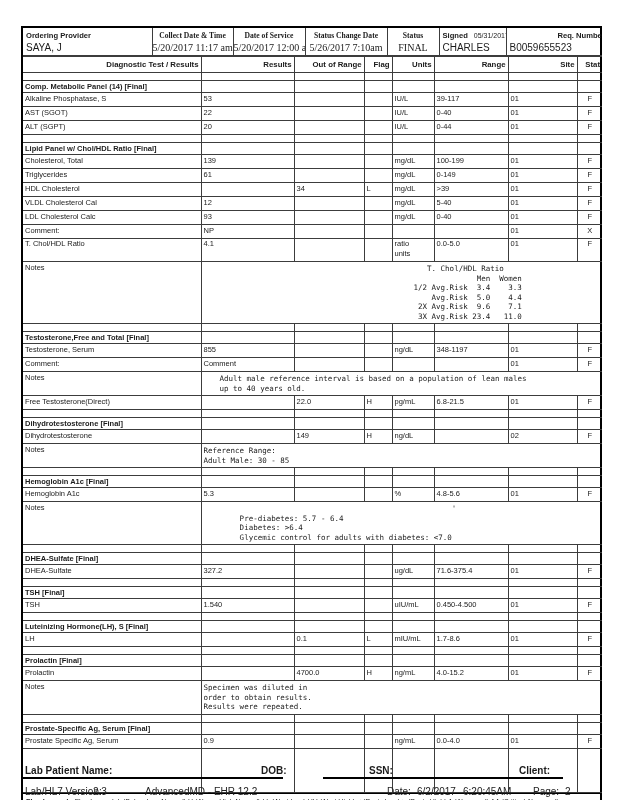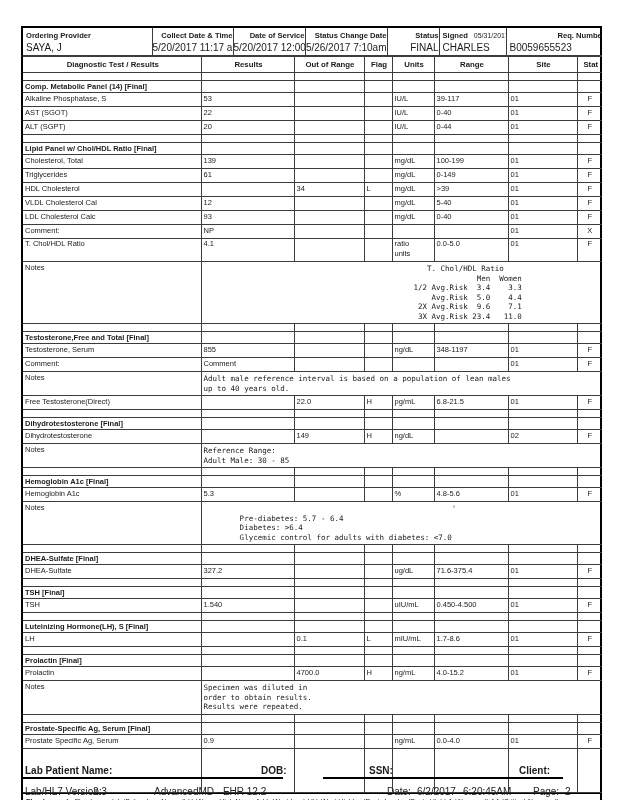--- a/index.html
+++ b/index.html
@@ -17,30 +17,30 @@
 
   
   #header-table td{
     border:1px solid #3c3c3c;border-top:none;vertical-align:top;padding:0;
   }
   #header-table tr td:first-child{border-left:none;}
   #header-table tr td:last-child{border-right:none;}
   .hdr-label{font-weight:bold;font-size:7.6px;line-height:13px;padding:1px 0 0 3px;}
   .hdr-extra{font-weight:normal;font-size:7px;margin-left:6px;}
   .hdr-value{font-size:10px;line-height:11px;padding:0 0 2px 3px;}
-  .hdr-center .hdr-label,.hdr-center .hdr-value{text-align:right;padding-left:0;}
+  .hdr-center .hdr-label,.hdr-center .hdr-value{text-align:center;padding-left:0;font-family:Liberation Serif, serif;}
 
   
   #results-table td,#results-table th{
     border:1px solid #3c3c3c;font-size:7.5px;padding:0 2px;vertical-align:top;
   }
   #results-table tr td:first-child,#results-table tr th:first-child{border-left:none;}
   #results-table tr td:last-child,#results-table tr th:last-child{border-right:none;}
   #results-table th{
-    text-align:center;font-weight:bold;font-size:7.8px;height:15px;line-height:15px;padding-left:4px;
+    text-align:right;font-weight:bold;font-size:7.8px;height:15px;line-height:15px;padding-left:4px;
   }
   tr.colheader th.c-stat{text-align:center;padding-left:0;}
   tr.test td{height:13px;line-height:12px;}
   tr.test td.c-name{padding-left:14px;}
   tr.section td{height:11px;line-height:11px;}
   tr.section td.c-name{font-weight:bold;font-size:7.4px;padding-left:3px;}
   tr.spacer td{height:7px;}
   tr.tall td{height:22px;line-height:9.5px;}
   td.c-units{white-space:pre-line;}
   td.c-stat{text-align:center;padding:0;}
@@ -345,21 +345,21 @@
           <td class="c-out"></td>
           <td class="c-flag"></td>
           <td class="c-units"></td>
           <td class="c-range"></td>
           <td class="c-site">01</td>
           <td class="c-stat">F</td>
         </tr>
         <tr class="notes">
           <td class="c-name">Notes</td>
           <td colspan="7">
-            <pre style="margin-left: 0px;">Adult male reference interval is based on a population of lean males
+            <pre style="margin-left: 16px;">Adult male reference interval is based on a population of lean males
 up to 40 years old.</pre>
           </td>
         </tr>
         <tr class="test">
           <td class="c-name">Free Testosterone(Direct)</td>
           <td class="c-result"></td>
           <td class="c-out">22.0</td>
           <td class="c-flag">H</td>
           <td class="c-units">pg/mL</td>
           <td class="c-range">6.8-21.5</td>
@@ -621,19 +621,19 @@
   <div class="pr-seg" id="pr-seg2"></div>
   <span class="pr-label" style="left:4px">Lab Patient Name:</span>
   <span class="pr-label" style="left:240px">DOB:</span>
   <span class="pr-label" style="left:348px">SSN:</span>
   <span class="pr-label" style="left:498px">Client:</span>
 </div>
 
 <div id="footer-row">
   <span class="ft" style="left:4px">Lab/HL7 Version:</span>
   <span class="ft" style="left:72px">2.3</span>
-  <span class="ft" style="left:133px">AdvancedMD - EHR 12.2</span>
+  <span class="ft" style="left:124px">AdvancedMD - EHR 12.2</span>
   <span class="ft" style="left:366px">Date:</span>
   <span class="ft" style="left:396px">6/2/2017</span>
   <span class="ft" style="left:442px">6:20:45AM</span>
   <span class="ft" style="left:512px">Page:</span>
   <span class="ft" style="left:544px">2</span>
 </div>
 
 </body></html>

